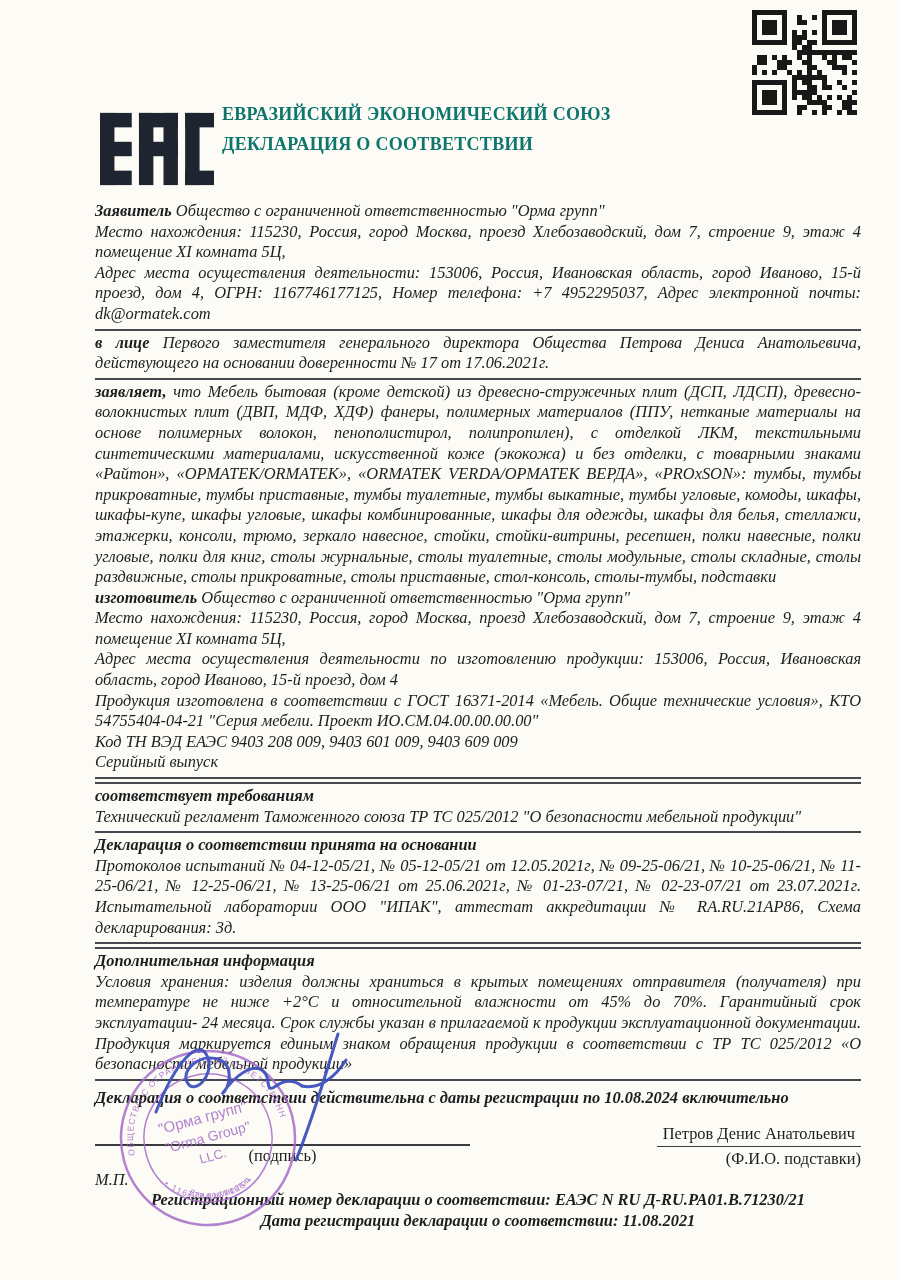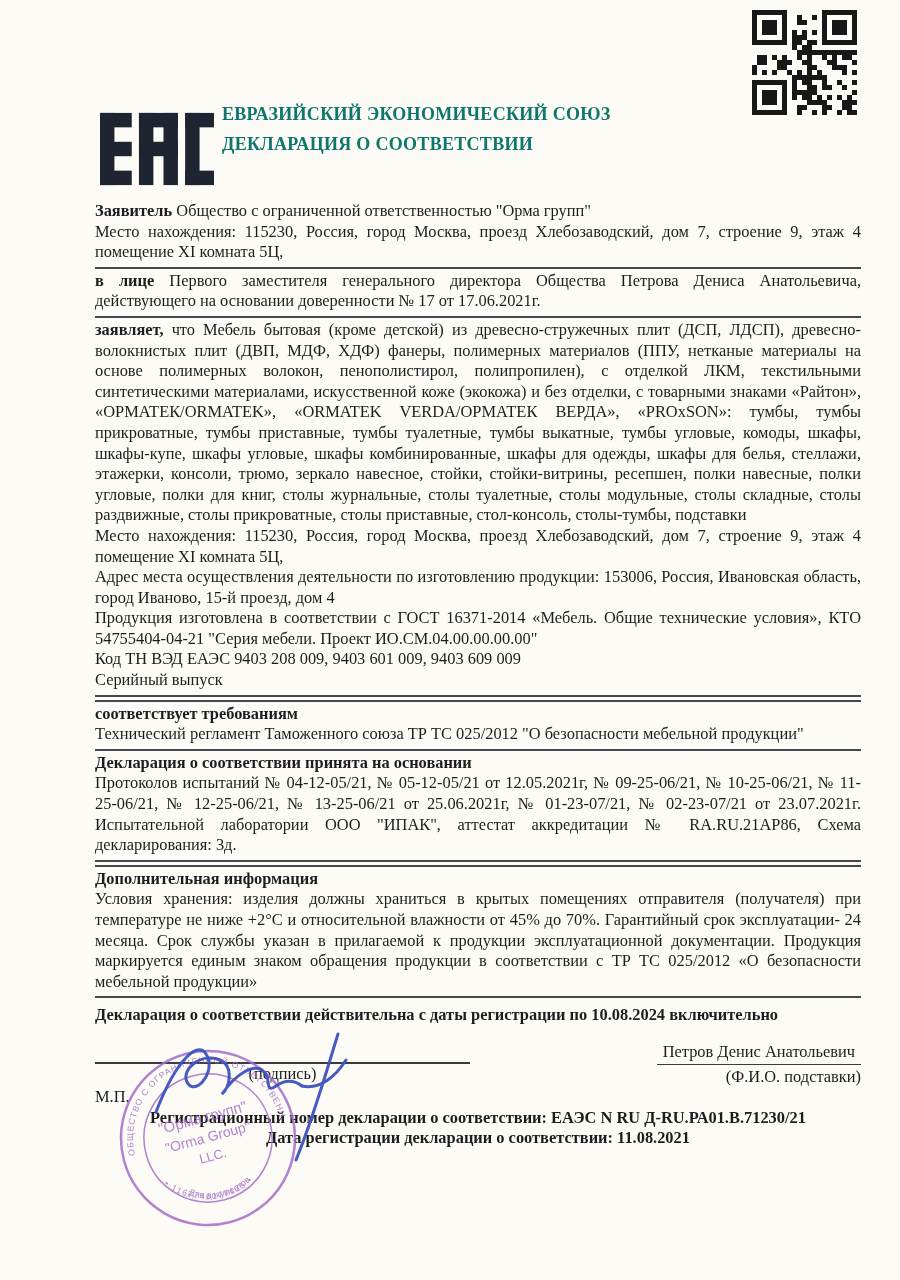--- a/index.html
+++ b/index.html
@@ -17,21 +17,21 @@
     position: absolute; left: 222px; top: 99px; width: 536px;
     text-align: left; font-weight: bold; font-size: 18px;
     line-height: 30px; color: #0f766e; letter-spacing: .3px;
   }
   .qr   { position: absolute; left: 752px; top: 10px; }
 
   .content {
     position: absolute; left: 95px; top: 199px; width: 766px;
     font-size: 16.4px; line-height: 20.6px; text-align: justify;
   }
-  .content p { margin: 0; }
+  .content p { margin: 0; font-style: italic; }
   .sec { border-bottom: 2px solid #46484f; padding: 2px 0 4px; }
   .thickrule { border-top: 2.5px solid #46484f; margin-top: 3px; }
   .heading { font-weight: bold; }
   .validity { font-weight: bold; padding-top: 7px; text-align: left; }
 
   .sigrow { display: flex; justify-content: space-between; margin-top: 12px; }
   .sig-left { width: 375px; }
   .sig-left .line { height: 26px; border-bottom: 2px solid #3a3a3f; }
   .sig-left .cap  { text-align: center; padding-top: 0; }
   .sig-right { width: 258px; text-align: right; }
@@ -89,28 +89,30 @@
       </g>
     </g>
     <path id="qr-modules" fill="#181818" d="M45 5h5v5h-5zM60 5h5v5h-5zM45 10h5v5h-5zM50 10h5v5h-5zM40 20h5v5h-5zM50 20h5v5h-5zM60 20h5v5h-5zM40 25h5v5h-5zM45 25h5v5h-5zM50 25h5v5h-5zM40 30h5v5h-5zM45 30h5v5h-5zM55 30h5v5h-5zM60 30h5v5h-5zM40 35h5v5h-5zM50 35h5v5h-5zM55 35h5v5h-5zM45 40h5v5h-5zM50 40h5v5h-5zM55 40h5v5h-5zM60 40h5v5h-5zM65 40h5v5h-5zM70 40h5v5h-5zM75 40h5v5h-5zM80 40h5v5h-5zM85 40h5v5h-5zM90 40h5v5h-5zM95 40h5v5h-5zM100 40h5v5h-5zM5 45h5v5h-5zM10 45h5v5h-5zM20 45h5v5h-5zM30 45h5v5h-5zM45 45h5v5h-5zM55 45h5v5h-5zM70 45h5v5h-5zM80 45h5v5h-5zM90 45h5v5h-5zM95 45h5v5h-5zM5 50h5v5h-5zM10 50h5v5h-5zM25 50h5v5h-5zM30 50h5v5h-5zM35 50h5v5h-5zM50 50h5v5h-5zM55 50h5v5h-5zM75 50h5v5h-5zM80 50h5v5h-5zM100 50h5v5h-5zM0 55h5v5h-5zM25 55h5v5h-5zM30 55h5v5h-5zM55 55h5v5h-5zM60 55h5v5h-5zM80 55h5v5h-5zM85 55h5v5h-5zM90 55h5v5h-5zM0 60h5v5h-5zM10 60h5v5h-5zM20 60h5v5h-5zM35 60h5v5h-5zM45 60h5v5h-5zM55 60h5v5h-5zM65 60h5v5h-5zM90 60h5v5h-5zM100 60h5v5h-5zM40 65h5v5h-5zM45 65h5v5h-5zM50 65h5v5h-5zM55 65h5v5h-5zM60 65h5v5h-5zM65 65h5v5h-5zM70 65h5v5h-5zM40 70h5v5h-5zM50 70h5v5h-5zM55 70h5v5h-5zM70 70h5v5h-5zM85 70h5v5h-5zM100 70h5v5h-5zM40 75h5v5h-5zM55 75h5v5h-5zM60 75h5v5h-5zM70 75h5v5h-5zM75 75h5v5h-5zM90 75h5v5h-5zM40 80h5v5h-5zM45 80h5v5h-5zM50 80h5v5h-5zM55 80h5v5h-5zM60 80h5v5h-5zM100 80h5v5h-5zM40 85h5v5h-5zM50 85h5v5h-5zM55 85h5v5h-5zM65 85h5v5h-5zM75 85h5v5h-5zM85 85h5v5h-5zM95 85h5v5h-5zM55 90h5v5h-5zM60 90h5v5h-5zM65 90h5v5h-5zM70 90h5v5h-5zM90 90h5v5h-5zM95 90h5v5h-5zM100 90h5v5h-5zM45 95h5v5h-5zM50 95h5v5h-5zM70 95h5v5h-5zM75 95h5v5h-5zM90 95h5v5h-5zM95 95h5v5h-5zM45 100h5v5h-5zM60 100h5v5h-5zM70 100h5v5h-5zM85 100h5v5h-5zM95 100h5v5h-5zM100 100h5v5h-5z"></path>
   </svg>
 
   <div class="content">
 
     <div class="sec">
       <p><b>Заявитель</b><span> Общество с ограниченной ответственностью "Орма групп"</span></p>
       <p>Место нахождения: 115230, Россия, город Москва, проезд Хлебозаводский, дом 7, строение 9, этаж 4 помещение XI комната 5Ц,</p>
+      <p>Адрес места осуществления деятельности: 153006, Россия, Ивановская область, город Иваново, 15-й проезд, дом 4, ОГРН: 1167746177125, Номер телефона: +7 4952295037, Адрес электронной почты: dk@ormatek.com</p>
     </div>
 
     <div class="sec">
       <p><b>в лице</b><span> Первого заместителя генерального директора Общества Петрова Дениса Анатольевича, действующего на основании доверенности № 17 от 17.06.2021г.</span></p>
     </div>
 
     <div class="sec">
       <p><b>заявляет,</b><span> что Мебель бытовая (кроме детской) из древесно-стружечных плит (ДСП, ЛДСП), древесно-волокнистых плит (ДВП, МДФ, ХДФ) фанеры, полимерных материалов (ППУ, нетканые материалы на основе полимерных волокон, пенополистирол, полипропилен), с отделкой ЛКМ, текстильными синтетическими материалами, искусственной коже (экокожа) и без отделки, с товарными знаками «Райтон», «ОРМАТЕК/ORMATEK», «ORMATEK VERDA/ОРМАТЕК ВЕРДА», «PROxSON»: тумбы, тумбы прикроватные, тумбы приставные, тумбы туалетные, тумбы выкатные, тумбы угловые, комоды, шкафы, шкафы-купе, шкафы угловые, шкафы комбинированные, шкафы для одежды, шкафы для белья, стеллажи, этажерки, консоли, трюмо, зеркало навесное, стойки, стойки-витрины, ресепшен, полки навесные, полки угловые, полки для книг, столы журнальные, столы туалетные, столы модульные, столы складные, столы раздвижные, столы прикроватные, столы приставные, стол-консоль, столы-тумбы, подставки</span></p>
+      <p><b>изготовитель</b><span> Общество с ограниченной ответственностью "Орма групп"</span></p>
       <p>Место нахождения: 115230, Россия, город Москва, проезд Хлебозаводский, дом 7, строение 9, этаж 4 помещение XI комната 5Ц,</p>
       <p>Адрес места осуществления деятельности по изготовлению продукции: 153006, Россия, Ивановская область, город  Иваново, 15-й проезд, дом 4</p>
       <p>Продукция изготовлена в соответствии с ГОСТ 16371-2014 «Мебель. Общие технические условия», КТО 54755404-04-21 "Серия мебели. Проект  ИО.СМ.04.00.00.00.00"</p>
       <p>Код ТН ВЭД ЕАЭС  9403 208 009, 9403 601 009, 9403 609 009</p>
       <p>Серийный выпуск</p>
     </div>
     <div class="thickrule"></div>
 
     <div class="sec">
       <p class="heading">соответствует требованиям</p>

